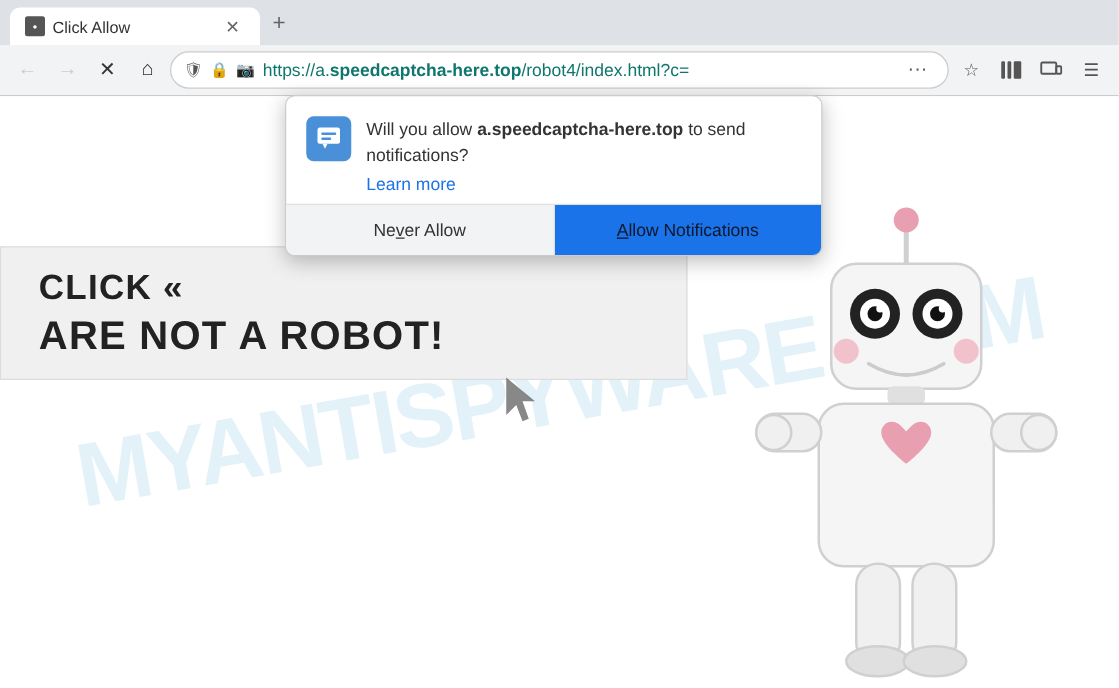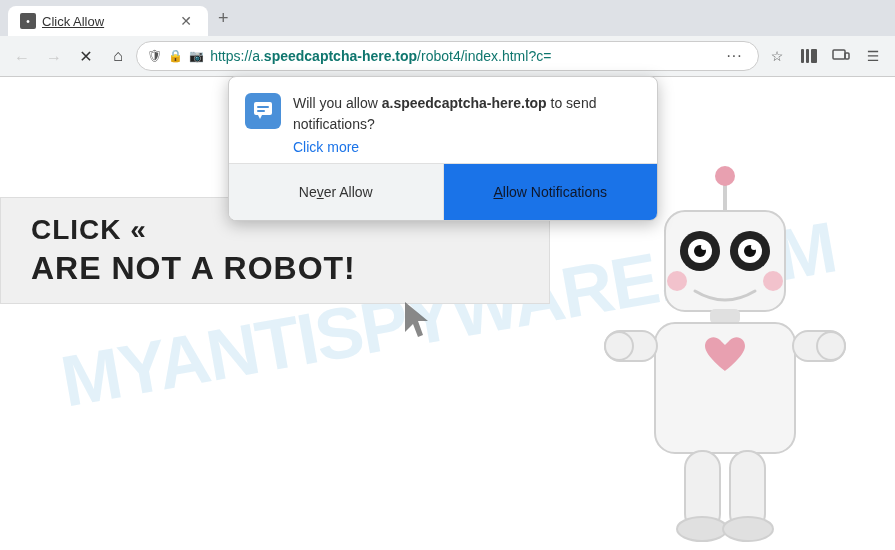--- a/index.html
+++ b/index.html
@@ -45,21 +45,20 @@
       height: 16px;
       background: #555;
       border-radius: 2px;
     }
     .tab-title {
       flex: 1;
       font-size: 13px;
       white-space: nowrap;
       overflow: hidden;
       text-overflow: ellipsis;
-      text-decoration: underline;
     }
     .tab-close {
       cursor: pointer;
       color: #666;
       font-size: 14px;
       padding: 2px 4px;
       border-radius: 50%;
     }
     .new-tab-btn {
       margin-left: 4px;
@@ -187,21 +186,21 @@
       cursor: pointer;
       display: block;
       margin-top: 4px;
     }
     .popup-actions {
       display: flex;
       border-top: 1px solid #e0e0e0;
     }
     .popup-btn {
       flex: 1;
-      height: 56px;
+      height: 40px;
       border: none;
       font-size: 14px;
       cursor: pointer;
       font-weight: 500;
     }
     .popup-btn-never {
       background: #f1f3f4;
       color: #333;
       border-right: 1px solid #e0e0e0;
     }
@@ -355,21 +354,21 @@
           <rect x="2" y="2" width="18" height="13" rx="2"></rect>
           <polygon points="6,15 10,15 8,19"></polygon>
           <rect x="5" y="6" width="12" height="2" fill="#4a90d9" rx="1"></rect>
           <rect x="5" y="10" width="8" height="2" fill="#4a90d9" rx="1"></rect>
         </svg>
       </div>
       <div>
         <div class="popup-text">
           <span>Will you allow </span><strong>a.speedcaptcha-here.top</strong><span> to send notifications?</span>
         </div>
-        <a class="popup-learn-more">Click more</a>
+        <a class="popup-learn-more">Learn more</a>
       </div>
     </div>
     <div class="popup-actions">
       <button class="popup-btn popup-btn-never">
         Ne<span class="underline-letter">v</span>er Allow
       </button>
       <button class="popup-btn popup-btn-allow">
         <span class="underline-letter">A</span>llow Notifications
       </button>
     </div>

